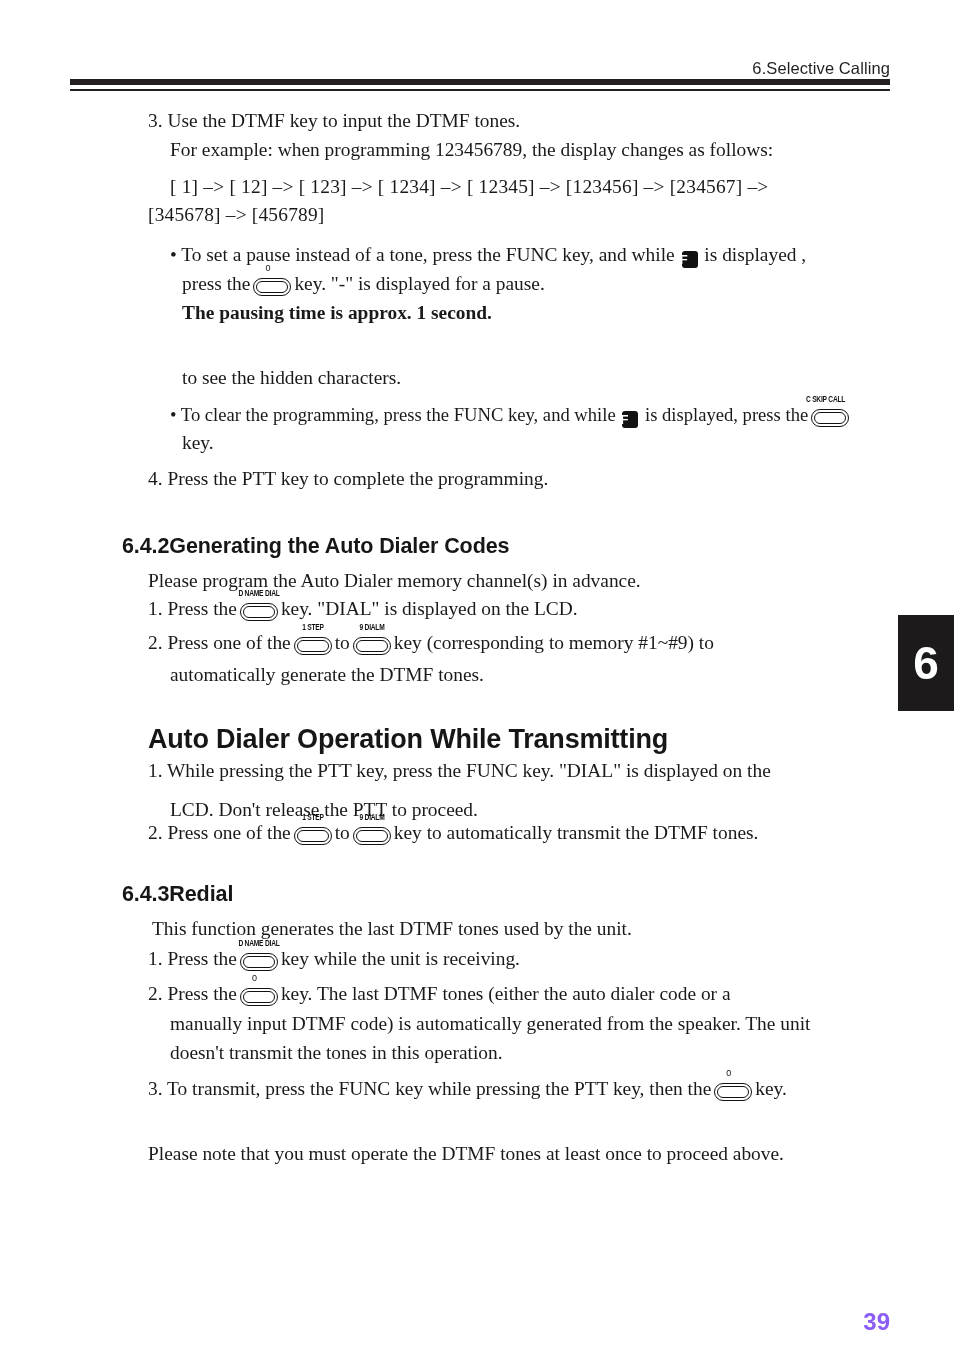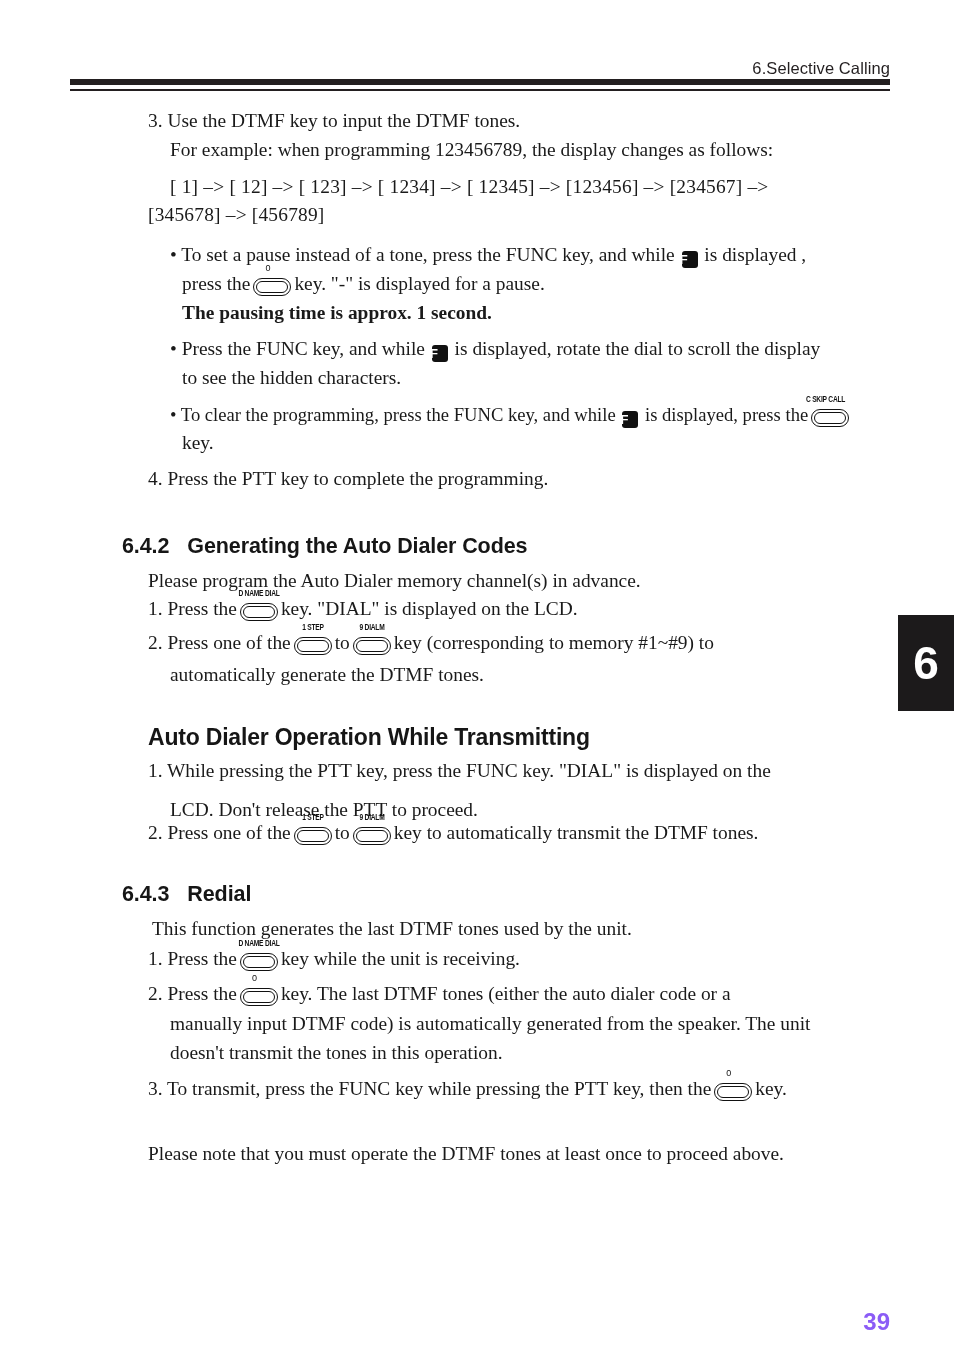--- a/index.html
+++ b/index.html
@@ -72,26 +72,26 @@
   
   .sec-head {
     position: absolute;
     font-family: "Liberation Sans", "DejaVu Sans", sans-serif;
     font-weight: bold;
     font-size: 21.5px;
     color: #161616;
     letter-spacing: -0.1px;
     white-space: nowrap;
   }
-  .sec-head .sec-num { margin-right: 18px; }
+  .sec-head .sec-num { margin-right: 0; }
   .sub-head {
     position: absolute;
     font-family: "Liberation Sans", "DejaVu Sans", sans-serif;
     font-weight: bold;
-    font-size: 23px;
+    font-size: 27px;
     color: #161616;
     letter-spacing: -0.2px;
     white-space: nowrap;
   }
 
   
   .f-badge {
     display: inline-block;
     width: 16px;
     height: 17px;
@@ -206,25 +206,20 @@
   <div class="blk bullet-item" style="left:170px; top:240px; width:716px;">
     <span>• To set a pause instead of a tone, press the FUNC key, and while</span>
     <span class="f-badge">F</span>
     <span>is displayed ,</span>
   </div>
   <div class="blk" style="left:182px; top:269px;">
     <span>press the</span><span class="keyicon"><span class="cap-label single">0</span><span class="outer"></span><span class="inner"></span></span><span>key.  "-" is displayed for a pause.</span>
   </div>
   <div class="blk" style="left:182px; top:298px;font-weight:bold;">The pausing time is approx. 1 second.</div>
 
-  <div class="blk bullet-item" style="left:170px; top:334px; width:716px;">
-    <span>• Press the FUNC key, and while</span>
-    <span class="f-badge">F</span>
-    <span>is displayed, rotate the dial to scroll the display</span>
-  </div>
   <div class="blk" style="left:182px; top:363px;">to see the hidden characters.</div>
 
   <div class="blk bullet-item" style="left:170px; top:400px; width:730px; font-size:18.6px;">
     <span>• To clear the programming, press the FUNC key, and while</span>
     <span class="f-badge">F</span>
     <span>is displayed, press the</span><span class="keyicon"><span class="cap-label">C SKIP CALL</span><span class="outer"></span><span class="inner"></span></span>
   </div>
   <div class="blk" style="left:182px; top:428px;">key.</div>
 
   <div class="blk" style="left:148px; top:464px;">4. Press the PTT key to complete the programming.</div>

